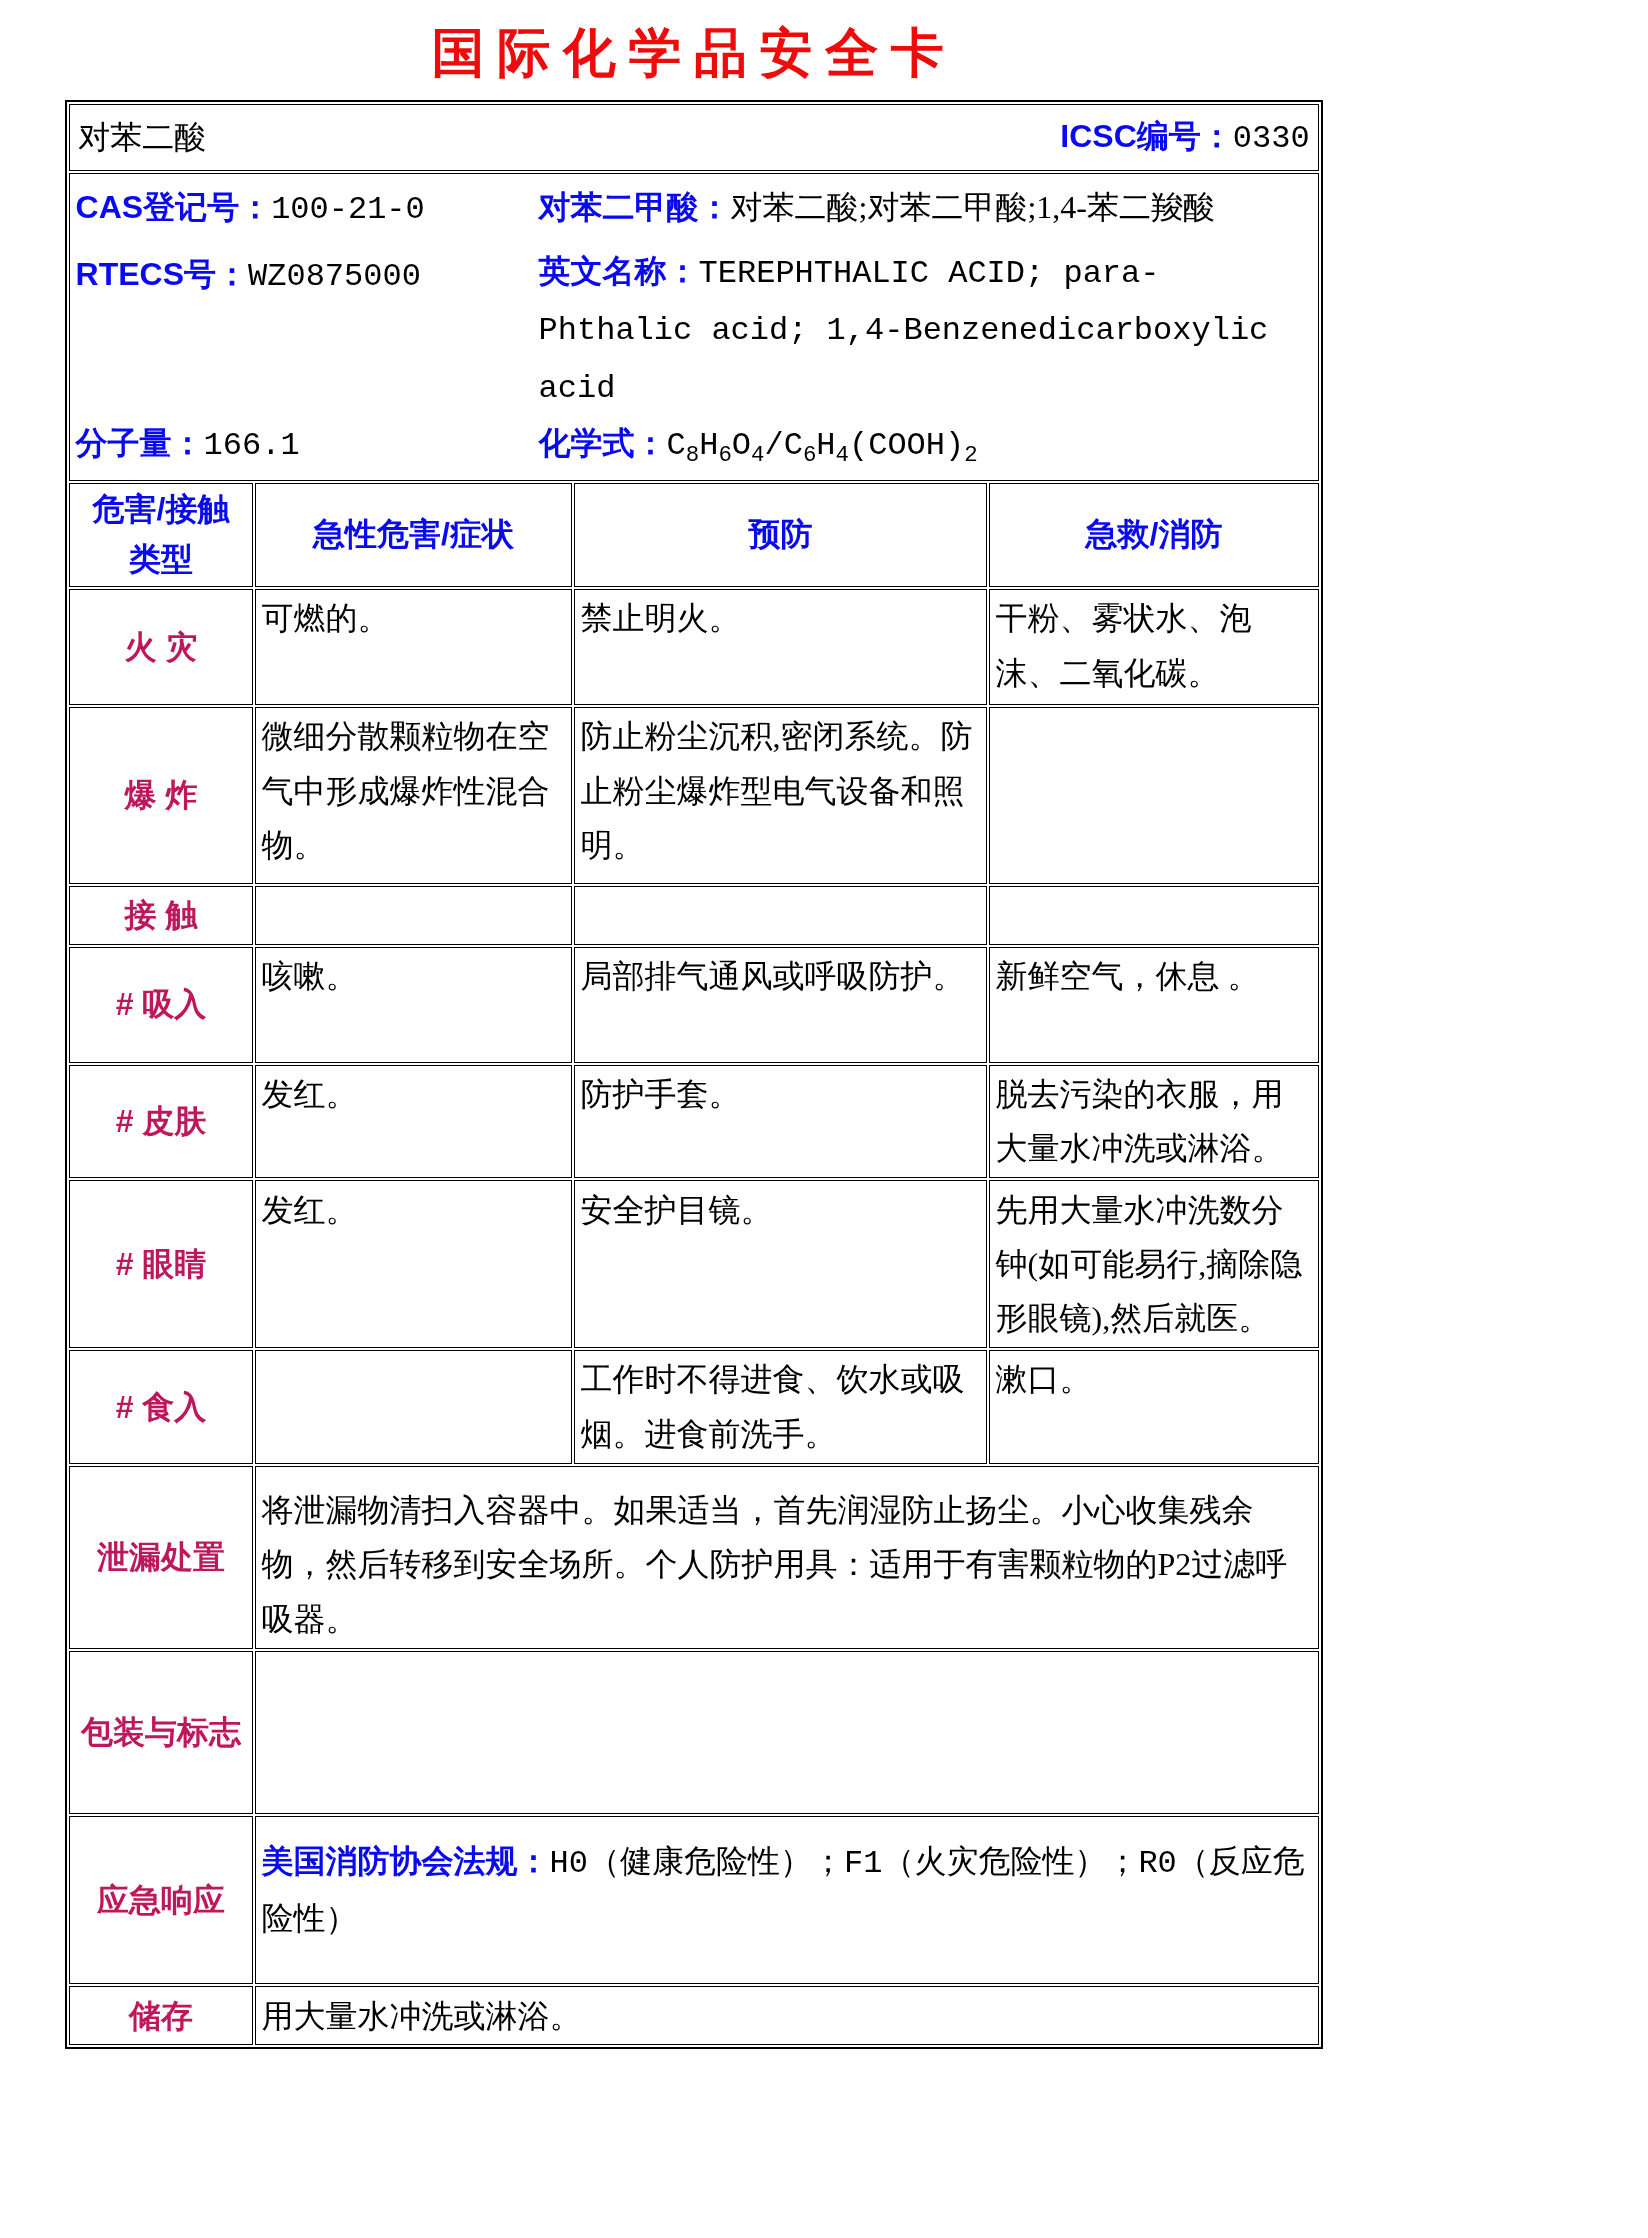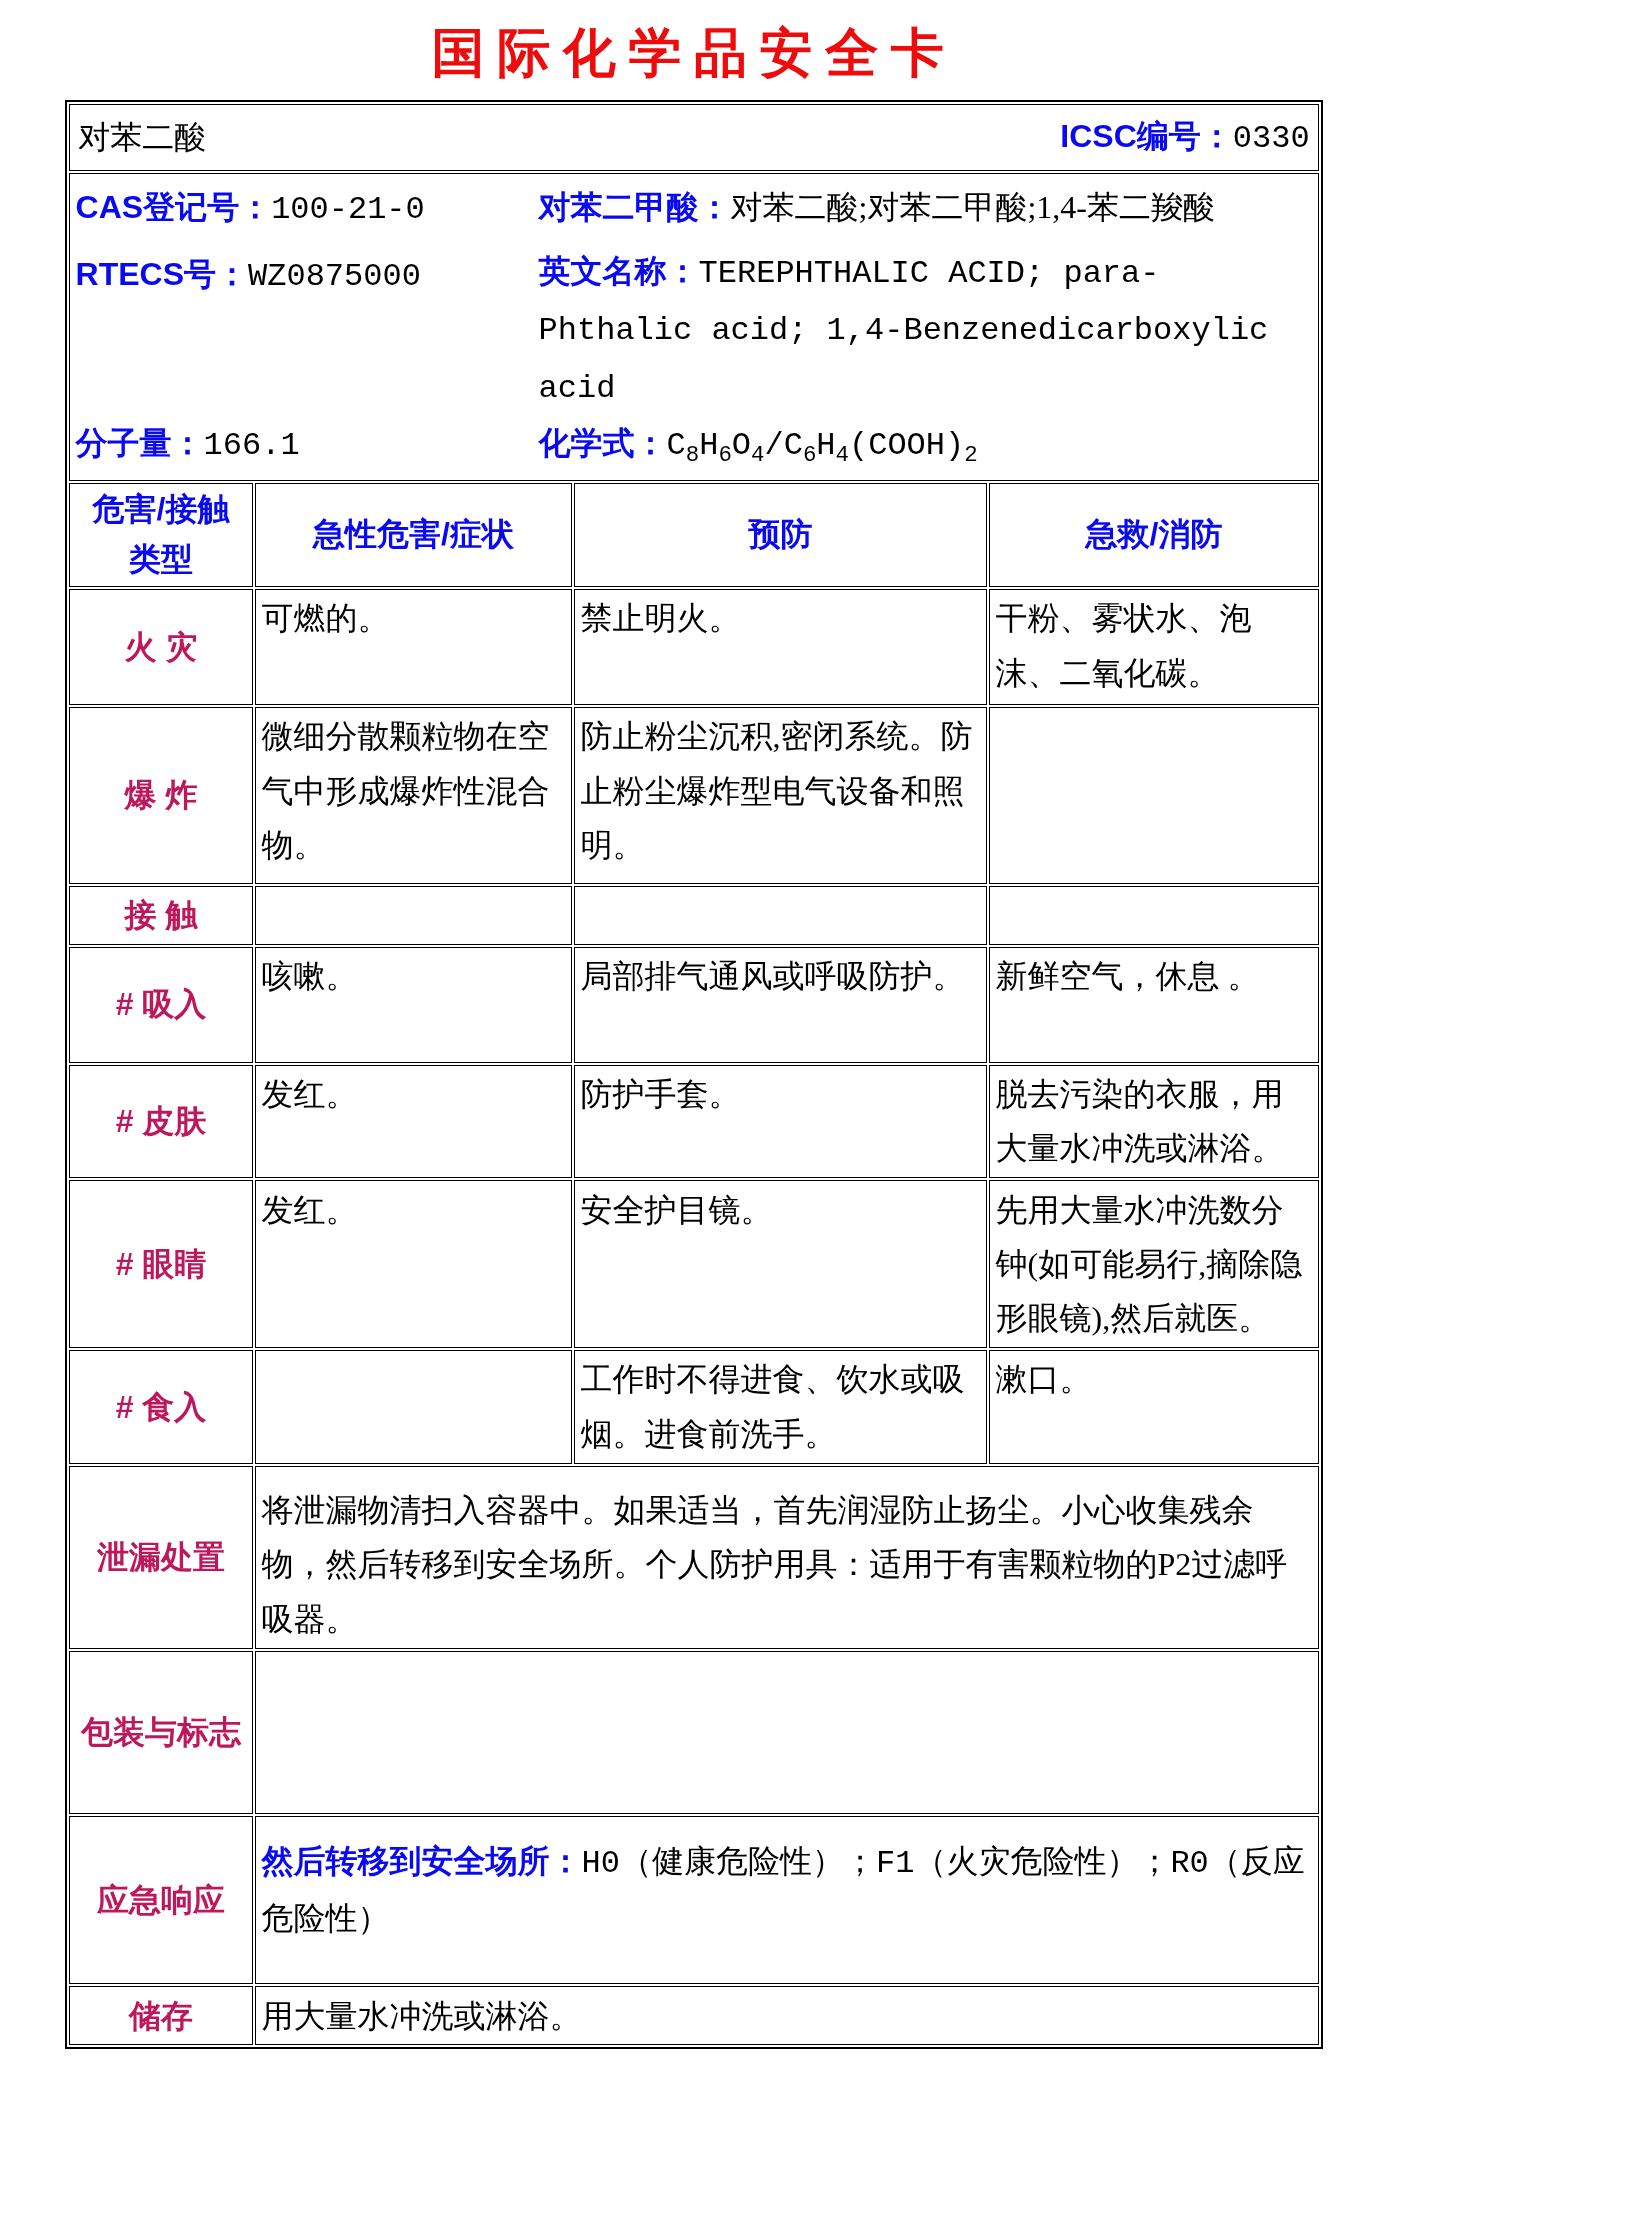--- a/index.html
+++ b/index.html
@@ -192,21 +192,21 @@
 
     <tr class="r-pack">
       <td class="cat">包装与标志</td>
       <td colspan="3"></td>
     </tr>
 
     <tr class="r-emerg">
       <td class="cat">应急响应</td>
       <td colspan="3">
         <div class="emerg-text">
-          <span class="lbl">然后转移到安全场所：</span><span class="mono">H0（健康危险性）；F1（火灾危险性）；R0（反应危险性）</span>
+          <span class="lbl">美国消防协会法规：</span><span class="mono">H0（健康危险性）；F1（火灾危险性）；R0（反应危险性）</span>
         </div>
       </td>
     </tr>
 
     <tr class="r-store">
       <td class="cat">储存</td>
       <td colspan="3">用大量水冲洗或淋浴。</td>
     </tr>
 
   </tbody>

